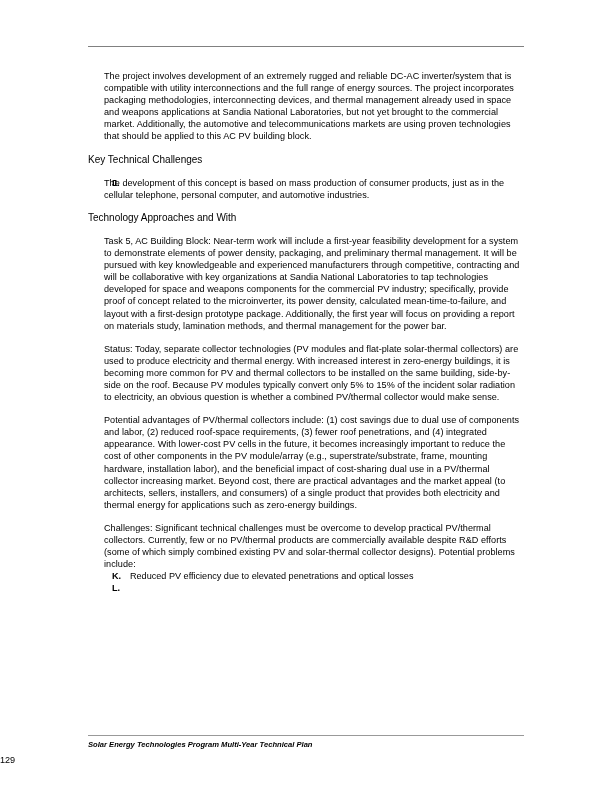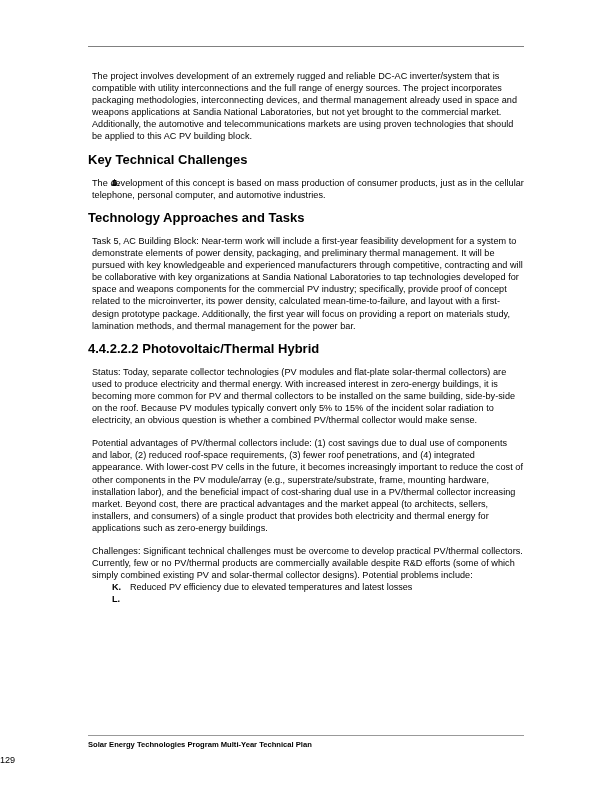--- a/index.html
+++ b/index.html
@@ -29,34 +29,34 @@
     height: 1px;
     background: #808080;
   }
   .content {
     position: absolute;
     left: 88px;
     top: 70px;
     width: 436px;
   }
   p.body-text {
-    margin: 0 0 11px 4px;
+    margin: 0 0 11px 16px;
     font-size: 9.1px;
     line-height: 12.1px;
     text-align: left;
     letter-spacing: 0.005em;
   }
   p.tight {
     margin-bottom: 0;
   }
   h3.section-heading {
     margin: 0 0 11px 0;
-    font-size: 13px;
+    font-size: 10px;
     line-height: 12.1px;
-    font-weight: bold;
+    font-weight: normal;
   }
   h3.spaced-top {
     margin-top: 8px;
   }
   .lead-bold {
     font-weight: normal;
   }
   ol.lettered {
     list-style: none;
     margin: 0 0 11px 0;
@@ -82,20 +82,21 @@
     width: 436px;
     height: 1px;
     background: #999999;
   }
   .footer-title {
     position: absolute;
     left: 88px;
     top: 740px;
     font-size: 7.6px;
     font-weight: bold;
+    font-style: italic;
     line-height: 10px;
     white-space: nowrap;
   }
   .page-number {
     position: absolute;
     left: 0;
     top: 754px;
     width: 612px;
     text-align: left;
     font-size: 9.1px;
@@ -120,36 +121,35 @@
       <li>
         <span class="marker">I.</span>
       </li>
       <li>
         <span class="marker">J.</span>
       </li>
     </ol>
 
     <p class="body-text">The development of this concept is based on mass production of consumer products, just as in the cellular telephone, personal computer, and automotive industries.</p>
 
-    <h3 class="section-heading spaced-top">Technology Approaches and Tasks</h3>
+    <h3 class="section-heading spaced-top">Technology Approaches and With</h3>
 
     <p class="body-text"><span class="lead-bold">Task 5, AC Building Block:</span><span>  Near-term work will include a first-year feasibility development for a system to demonstrate elements of power density, packaging, and preliminary thermal management.  It will be pursued with key knowledgeable and experienced manufacturers through competitive, contracting and will be collaborative with key organizations at Sandia National Laboratories to tap technologies developed for space and weapons components for the commercial PV industry; specifically, provide proof of concept related to the microinverter, its power density, calculated mean-time-to-failure, and layout with a first-design prototype package.  Additionally, the first year will focus on providing a report on materials study, lamination methods, and thermal management for the power bar.</span></p>
 
-    <h3 class="section-heading spaced-top">4.4.2.2.2  Photovoltaic/Thermal Hybrid</h3>
 
     <p class="body-text"><span class="lead-bold">Status:</span><span>  Today, separate collector technologies (PV modules and flat-plate solar-thermal collectors) are used to produce electricity and thermal energy.  With increased interest in zero-energy buildings, it is becoming more common for PV and thermal collectors to be installed on the same building, side-by-side on the roof.  Because PV modules typically convert only 5% to 15% of the incident solar radiation to electricity, an obvious question is whether a combined PV/thermal collector would make sense.</span></p>
 
     <p class="body-text">Potential advantages of PV/thermal collectors include:  (1) cost savings due to dual use of components and labor, (2) reduced roof-space requirements, (3) fewer roof penetrations, and (4) integrated appearance.  With lower-cost PV cells in the future, it becomes increasingly important to reduce the cost of other components in the PV module/array (e.g., superstrate/substrate, frame, mounting hardware, installation labor), and the beneficial impact of cost-sharing dual use in a PV/thermal collector increasing market.   Beyond cost, there are practical advantages and the market appeal (to architects, sellers, installers, and consumers) of a single product that provides both electricity and thermal energy for applications such as zero-energy buildings.</p>
 
     <p class="body-text tight"><span class="lead-bold">Challenges:</span><span>  Significant technical challenges must be overcome to develop practical PV/thermal collectors.  Currently, few or no PV/thermal products are commercially available despite R&amp;D efforts (some of which simply combined existing PV and solar-thermal collector designs).  Potential problems include:</span></p>
 
     <ol class="lettered">
       <li>
         <span class="marker">K.</span>
-        <span>Reduced PV efficiency due to elevated temperatures and latest losses</span>
+        <span>Reduced PV efficiency due to elevated penetrations and optical losses</span>
       </li>
       <li>
         <span class="marker">L.</span>
       </li>
     </ol>
 
   </div>
 
   <div class="footer-rule"></div>
   <div class="footer-title">Solar Energy Technologies Program Multi-Year Technical Plan</div>

